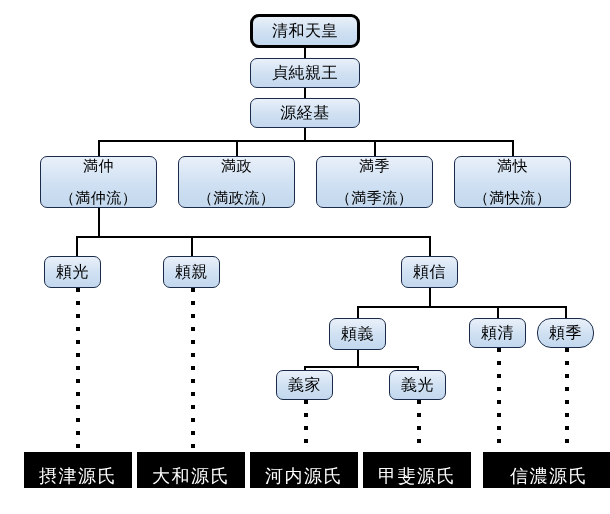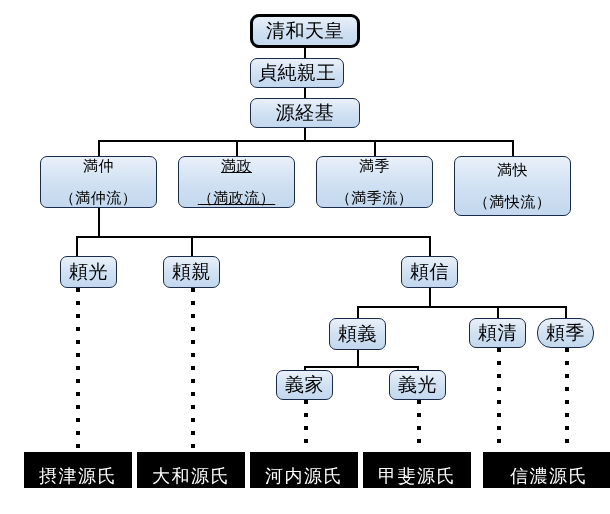--- a/index.html
+++ b/index.html
@@ -25,21 +25,21 @@
     border: 1px solid #1a2b4a;
     border-radius: 7px;
     background: linear-gradient(to bottom, #e9f0f9 0%, #cfe0f2 55%, #c3d8ee 100%);
     color: #000000;
     display: flex;
     flex-direction: column;
     align-items: center;
     justify-content: center;
     text-align: center;
     line-height: 1.22;
-    font-size: 19px;
+    font-size: 16px;
     letter-spacing: 0.5px;
     white-space: nowrap;
   }
   .node.root {
     border: 3px solid #000000;
     border-radius: 9px;
   }
   .node .sub {
     font-size: 15px;
   }
@@ -120,46 +120,46 @@
   <div class="dotline" style="left:191px; top:288px; height:164px;"></div>
   <div class="dotline" style="left:304px; top:400px; height:52px;"></div>
   <div class="dotline" style="left:417px; top:400px; height:52px;"></div>
   <div class="dotline" style="left:497px; top:348px; height:104px;"></div>
   <div class="dotline" style="left:565px; top:348px; height:104px;"></div>
 
   <div class="node root" style="left:250px; top:14px; width:110px; height:34px;">
     <span>清和天皇</span>
   </div>
 
-  <div class="node" style="left:250px; top:58px; width:94px; height:30px;">
+  <div class="node" style="left:250px; top:58px; width:110px; height:30px;">
     <span>貞純親王</span>
   </div>
 
   <div class="node" style="left:250px; top:98px; width:110px; height:30px;">
     <span>源経基</span>
   </div>
 
   <div class="node two-line" style="left:40px; top:156px; width:117px; height:52px;">
     <span>満仲</span>
     <span class="sub">（満仲流）</span>
   </div>
-  <div class="node two-line" style="left:178px; top:156px; width:117px; height:52px;text-decoration:underline;">
+  <div class="node two-line" style="left:178px; top:156px; width:117px; height:52px;">
     <span>満政</span>
     <span class="sub">（満政流）</span>
   </div>
   <div class="node two-line" style="left:316px; top:156px; width:117px; height:52px;">
     <span>満季</span>
     <span class="sub">（満季流）</span>
   </div>
-  <div class="node two-line" style="left:454px; top:156px; width:117px; height:60px;">
+  <div class="node two-line" style="left:454px; top:156px; width:117px; height:52px;">
     <span>満快</span>
     <span class="sub">（満快流）</span>
   </div>
 
-  <div class="node" style="left:60px; top:256px; width:57px; height:32px;">
+  <div class="node" style="left:44px; top:256px; width:57px; height:32px;">
     <span>頼光</span>
   </div>
   <div class="node" style="left:163px; top:256px; width:57px; height:32px;">
     <span>頼親</span>
   </div>
   <div class="node" style="left:401px; top:256px; width:57px; height:32px;">
     <span>頼信</span>
   </div>
 
   <div class="node" style="left:329px; top:318px; width:57px; height:32px;">

